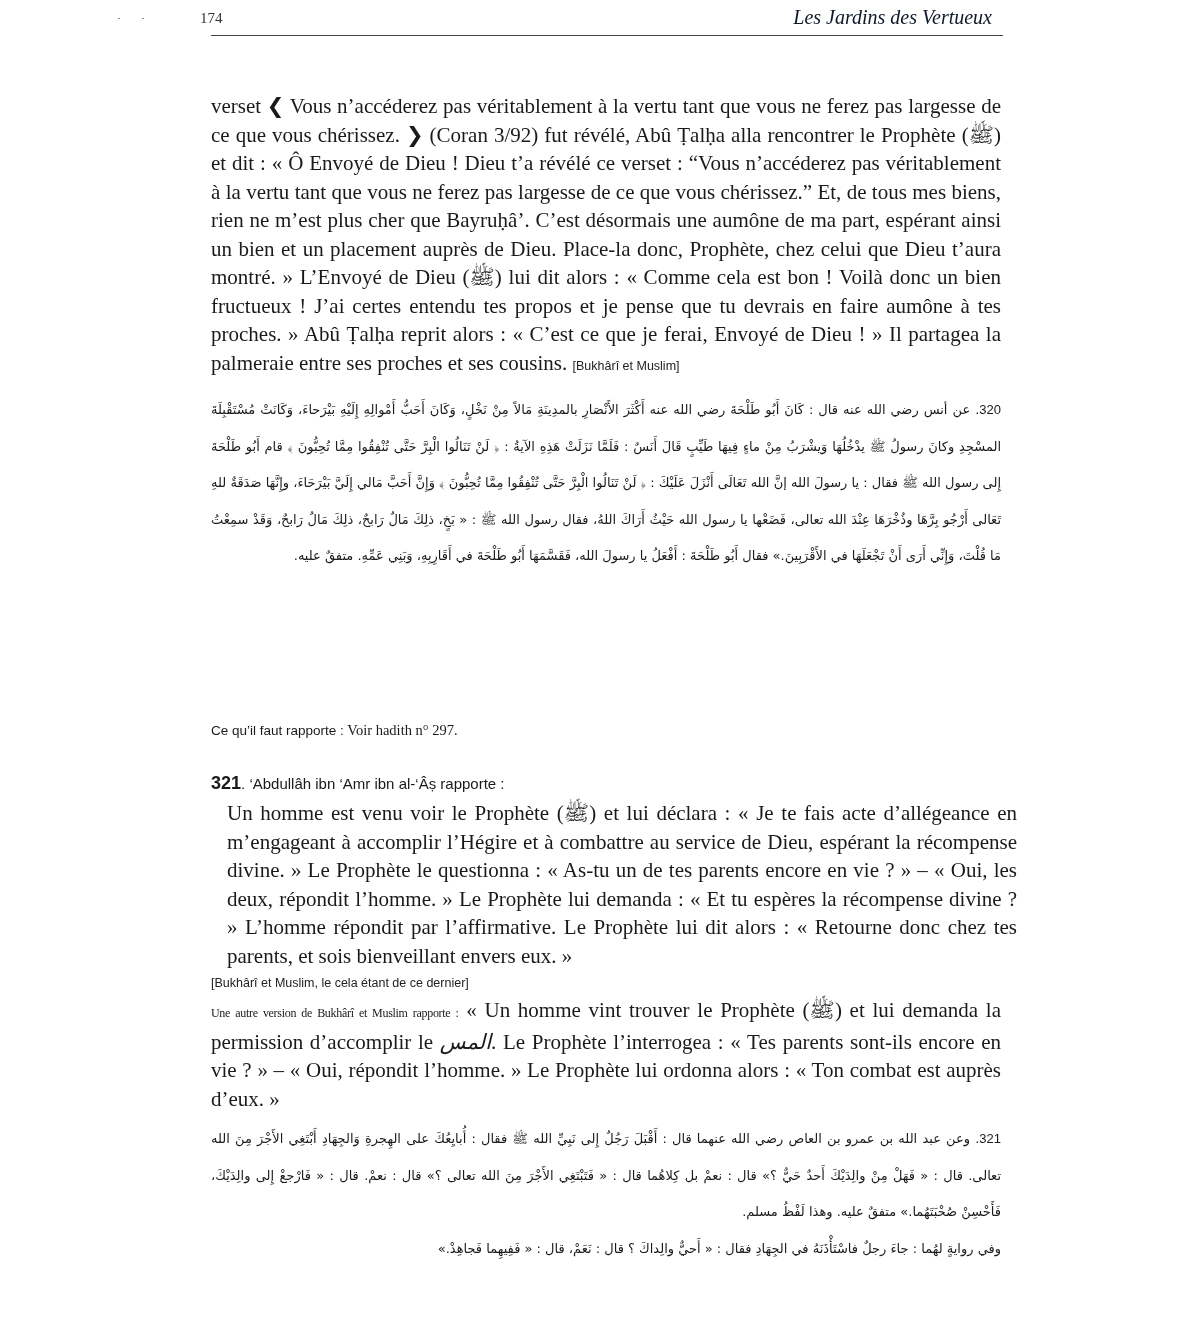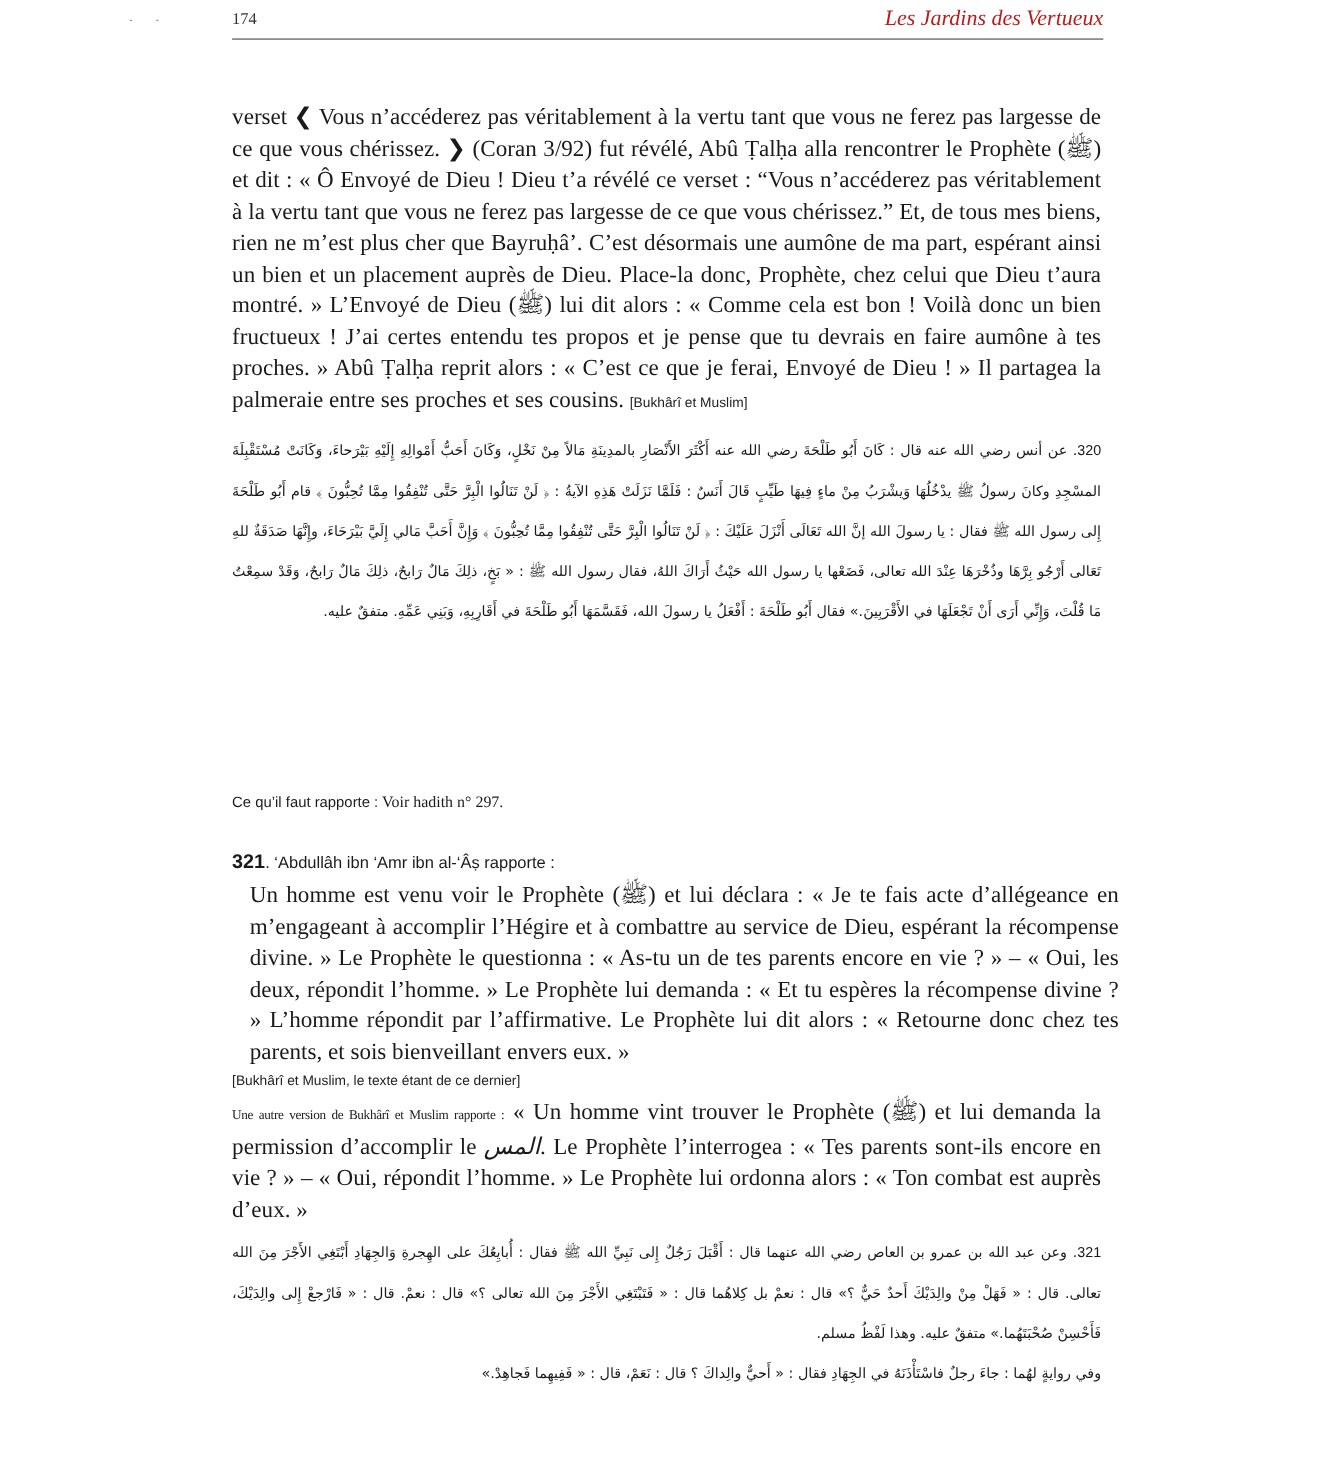--- a/index.html
+++ b/index.html
@@ -1,20 +1,20 @@
 <!DOCTYPE html>
 <html><head>
 <meta charset="utf-8">
 <style>
   html, body { margin: 0; padding: 0; background: #ffffff; }
   body { width: 1200px; height: 1328px; position: relative; overflow: hidden; color: #1a1a1a; }
   .page { position: absolute; left: 0; top: 0; width: 1200px; height: 1328px; }
-  .header { position: absolute; left: 211px; top: 4px; width: 792px; height: 32px; }
+  .header { position: absolute; left: 200px; top: 4px; width: 792px; height: 32px; }
   .page-num { position: absolute; left: 0; top: 6px; font-family: "Liberation Serif", serif; font-size: 15px; color: #333; }
-  .running-title { position: absolute; right: 0; top: 2px; font-family: "Liberation Serif", serif; font-style: italic; font-size: 20px; color: #b91c1c; }
+  .running-title { position: absolute; right: 0; top: 2px; font-family: "Liberation Serif", serif; font-style: italic; font-size: 20px; color: #0f172a; }
   .header-rule { position: absolute; left: 211px; top: 35px; width: 792px; height: 0; border-top: 1.5px solid #444; }
   .scan-dot { position: absolute; width: 2px; height: 1px; background: #888; }
   .fr { font-family: "Liberation Serif", serif; font-size: 21px; line-height: 28.5px; text-align: justify; margin: 0; }
   .src { font-family: "Liberation Sans", sans-serif; font-size: 12.5px; color: #222; }
   .ar { direction: rtl; text-align: justify; font-family: "DejaVu Sans", sans-serif; font-size: 13px; line-height: 36.5px; margin: 0; }
   .ar .num { font-family: "Liberation Sans", sans-serif; direction: ltr; unicode-bidi: embed; }
 
   .block1-fr { position: absolute; left: 211px; top: 68px; width: 790px; margin-top: 24px; }
   .block1-ar { position: absolute; left: 211px; top: 392px; width: 790px; }
   .retain { position: absolute; left: 211px; top: 722px; width: 790px; font-size: 14px; }
@@ -62,21 +62,21 @@
   </div>
 
   <div class="h321">
     <span class="n">321</span><span class="t">. ‘Abdullâh ibn ‘Amr ibn al-‘Âṣ rapporte :</span>
   </div>
 
   <div class="block2-fr">
     <p class="fr">Un homme est venu voir le Prophète (ﷺ) et lui déclara : « Je te fais acte d’allégeance en m’engageant à accomplir l’Hégire et à combattre au service de Dieu, espérant la récompense divine. » Le Prophète le questionna : « As-tu un de tes parents encore en vie ? » – « Oui, les deux, répondit l’homme. » Le Prophète lui demanda : « Et tu espères la récompense divine ? » L’homme répondit par l’affirmative. Le Prophète lui dit alors : « Retourne donc chez tes parents, et sois bienveillant envers eux. »</p>
   </div>
   <div class="block2-src">
-    <span class="src">[Bukhârî et Muslim, le texte étant de ce dernier]</span>
+    <span class="src">[Bukhârî et Muslim, le cela étant de ce dernier]</span>
   </div>
 
   <div class="block3-fr">
     <p class="fr">
       <span class="lead">Une autre version de Bukhârî et Muslim rapporte :</span><span> « Un homme vint trouver le Prophète (ﷺ) et lui demanda la permission d’accomplir le </span><em>المس</em><span>. Le Prophète l’interrogea : « Tes parents sont-ils encore en vie ? » – « Oui, répondit l’homme. » Le Prophète lui ordonna alors : « Ton combat est auprès d’eux. »</span>
     </p>
   </div>
 
   <div class="block2-ar">
     <p class="ar">

